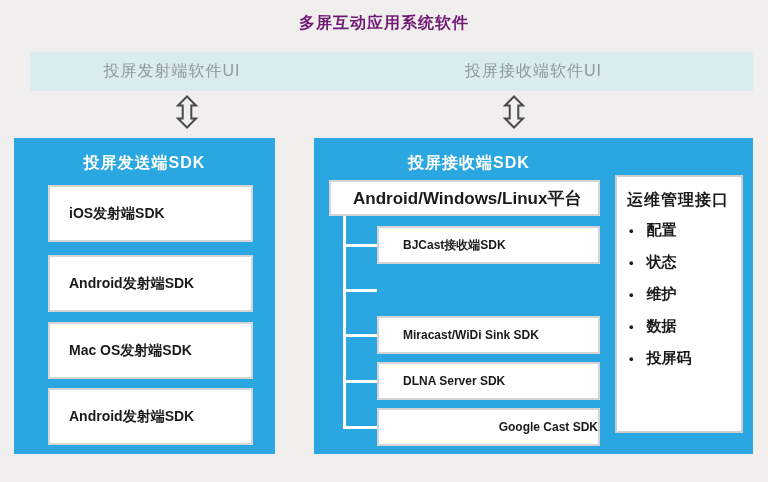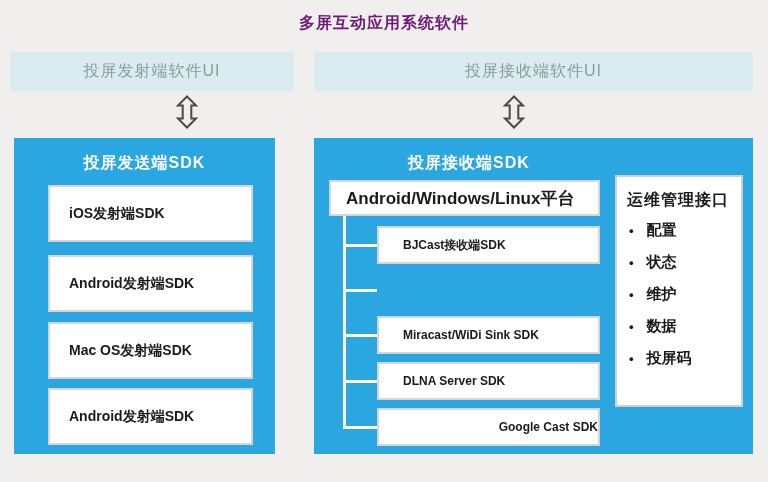--- a/index.html
+++ b/index.html
@@ -16,21 +16,21 @@
     text-align: center; font-size: 16px; font-weight: bold; color: #701a75;
     letter-spacing: 1px;
   }
 
   .ui-bar {
     position: absolute; top: 52px; height: 39px;
     background: #d9ecef;
     display: flex; align-items: center; justify-content: center;
     font-size: 16px; color: #8f999e; letter-spacing: 1px;
   }
-  .ui-bar.left  { left: 10px;  width: 284px; }
+  .ui-bar.left  { left: 30px;  width: 284px; }
   .ui-bar.right { left: 314px; width: 439px; }
 
   .updown-arrow { position: absolute; top: 95px; width: 24px; height: 34px; }
   .updown-arrow.left  { left: 175px; }
   .updown-arrow.right { left: 502px; }
 
   .panel {
     position: absolute; top: 138px; height: 316px;
     background: #2aa6e0;
   }
@@ -57,21 +57,21 @@
     font-size: 14px;
   }
   .sdk-box.b0 { top: 47px;  }
   .sdk-box.b1 { top: 117px; }
   .sdk-box.b2 { top: 184px; }
   .sdk-box.b3 { top: 250px; }
 
   
   .platform-box {
     position: absolute; left: 15px; top: 42px; width: 271px; height: 36px;
-    padding-left: 15px; font-size: 17px;
+    padding-left: 22px; font-size: 17px;
   }
   .child-box {
     position: absolute; left: 63px; width: 223px; height: 38px;
     padding-left: 24px; font-size: 12px;
   }
   .child-box.c0 { top: 88px;  }
   .child-box.c1 { top: 133px; }
   .child-box.c2 { top: 178px; }
   .child-box.c3 { top: 224px; }
   .child-box.c4 { top: 270px; justify-content: flex-end; }
@@ -83,21 +83,21 @@
   .tree-branch {
     position: absolute; left: 29px; width: 34px; height: 3px; background: #ffffff;
   }
   .tree-branch.t0 { top: 106px; }
   .tree-branch.t1 { top: 151px; }
   .tree-branch.t2 { top: 196px; }
   .tree-branch.t3 { top: 242px; }
   .tree-branch.t4 { top: 288px; }
 
   .ops-box {
-    position: absolute; left: 301px; top: 37px; width: 128px; height: 232px;
+    position: absolute; left: 301px; top: 37px; width: 128px; height: 258px;
     background: #ffffff; border: 2px solid #cbd0d3; box-sizing: border-box;
     padding: 13px 10px 0 10px;
   }
   .ops-title {
     font-size: 16px; font-weight: 600; color: #1a1a1a; line-height: 20px;
     margin-bottom: 10px; letter-spacing: 1px;
   }
   .ops-item {
     display: flex; align-items: baseline;
     font-size: 15px; color: #1a1a1a; font-weight: 600;

